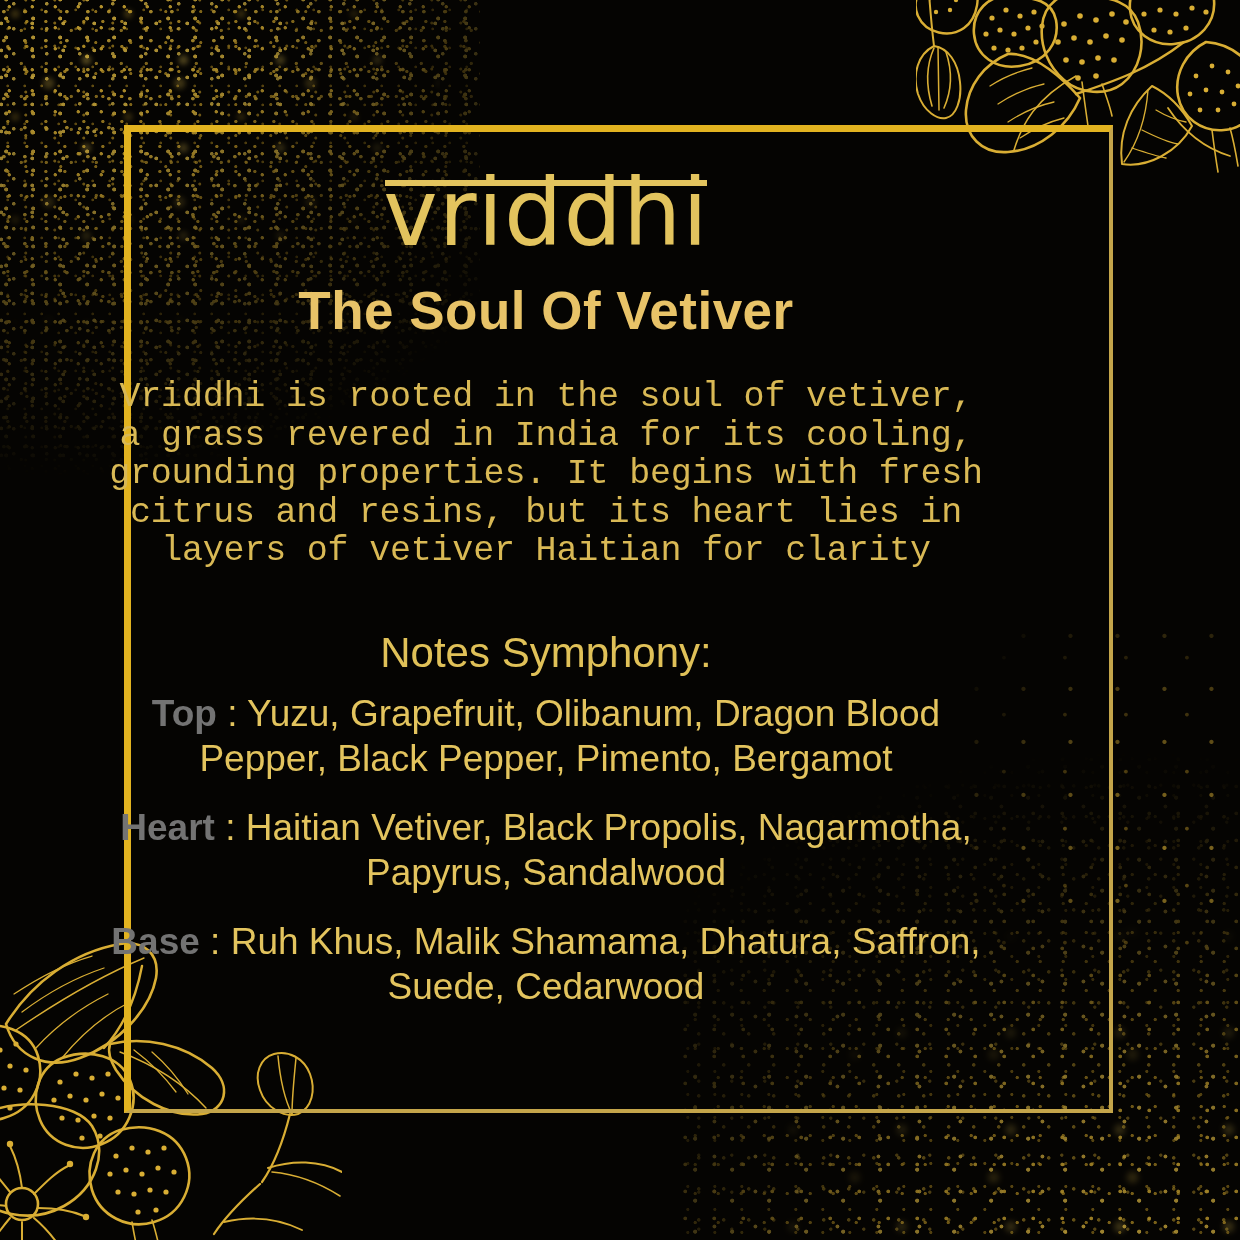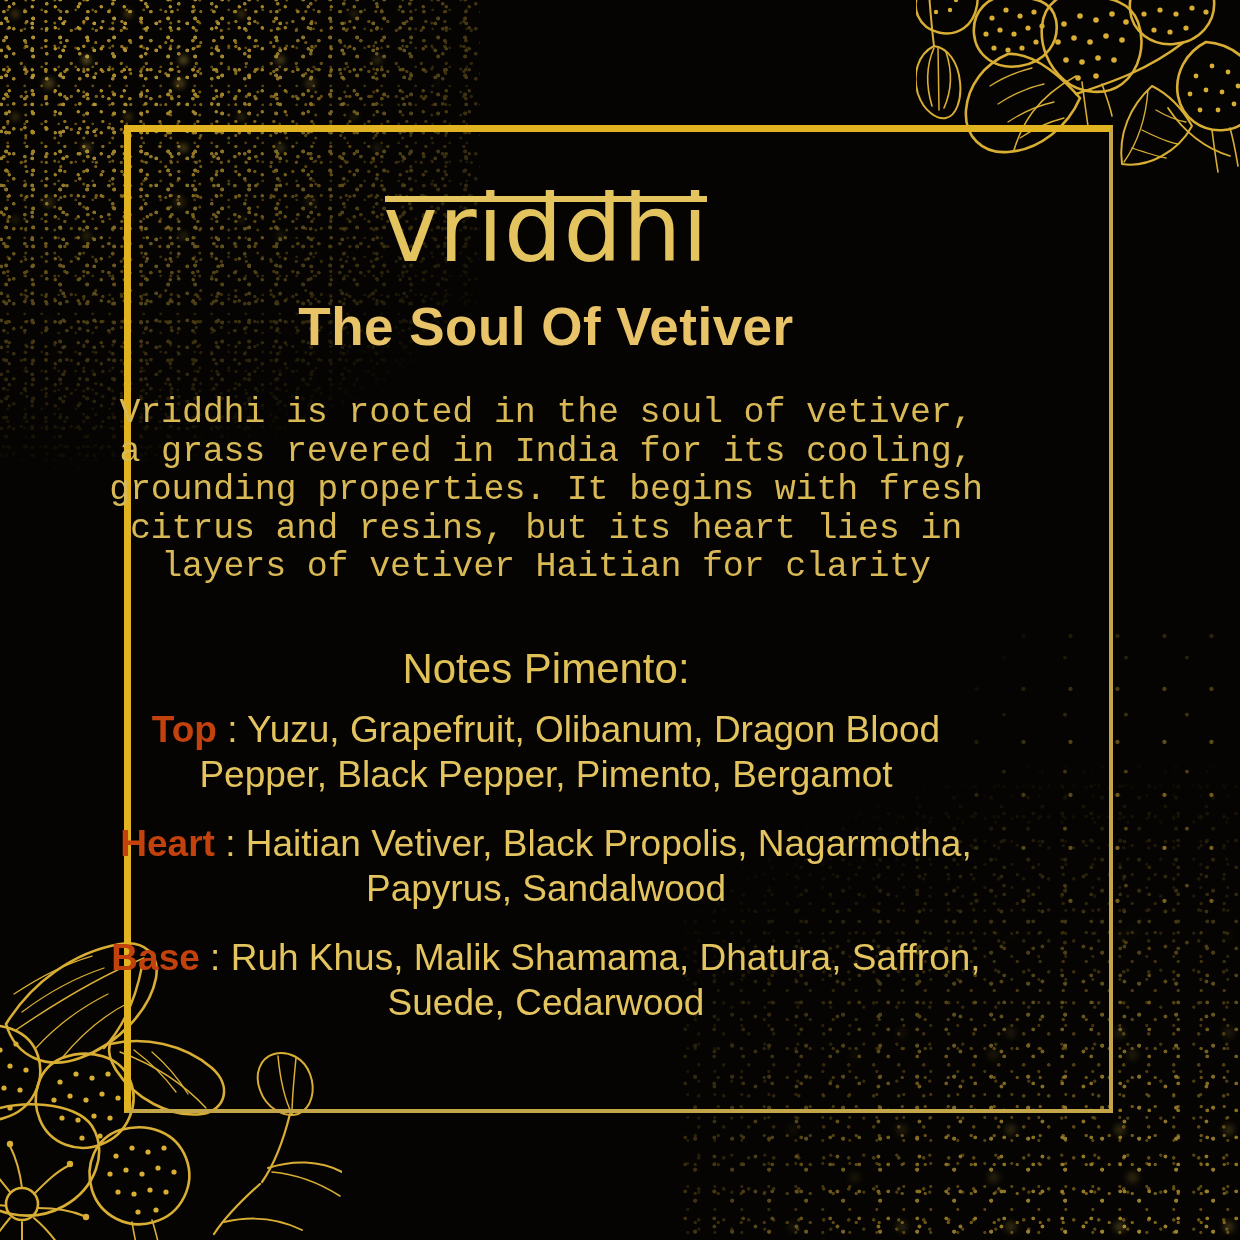--- a/index.html
+++ b/index.html
@@ -96,21 +96,21 @@
   }
 
   
   .floral{position:absolute;pointer-events:none;}
   #floral-tr{right:-6px;top:-10px;width:330px;height:260px;}
   #floral-bl{left:-8px;bottom:-6px;width:350px;height:360px;}
   .floral svg{display:block;width:100%;height:100%;}
 
   
   #content{
-    position:absolute;left:124px;top:126px;width:844px;height:988px;
+    position:absolute;left:124px;top:110px;width:844px;height:988px;
     display:flex;flex-direction:column;align-items:center;
     box-sizing:border-box;
   }
 
   #logo{
     margin-top:52px;
     font-family:"DejaVu Sans",sans-serif;
     font-size:92px;font-weight:400;
     letter-spacing:1px;
     color:#E3C45E;
@@ -153,21 +153,21 @@
   }
 
   .note-line{
     width:880px;text-align:center;
     font-family:"Liberation Sans",sans-serif;
     font-size:37px;font-weight:400;
     color:#E3C45E;
     line-height:1.22;
     margin-top:24px;
   }
-  .note-line .lbl{font-weight:700;color:#c2410c;}
+  .note-line .lbl{font-weight:700;color:#737373;}
   #note-top{margin-top:14px;}
 </style>
 </head>
 <body>
 
 <div id="card">
 
   <div class="glitter" id="glit-tl"></div>
   <div class="glitter" id="glit-tl2"></div>
   <div class="glitter" id="glit-br"></div>
@@ -395,21 +395,21 @@
 
     <div id="logo">
       <span class="shiro"></span>
       <span class="word">vriddhi</span>
     </div>
 
     <div id="subtitle">The Soul Of Vetiver</div>
 
     <div id="intro">Vriddhi is rooted in the soul of vetiver, a grass revered in India for its cooling, grounding properties. It begins with fresh citrus and resins, but its heart lies in layers of vetiver Haitian for clarity</div>
 
-    <div id="notes-heading">Notes Pimento:</div>
+    <div id="notes-heading">Notes Symphony:</div>
 
     <div class="note-line" id="note-top">
       <span class="lbl">Top</span><span> : </span><span>Yuzu, Grapefruit, Olibanum, Dragon Blood Pepper, Black Pepper, Pimento, Bergamot</span>
     </div>
 
     <div class="note-line" id="note-heart">
       <span class="lbl">Heart</span><span> : </span><span>Haitian Vetiver, Black Propolis, Nagarmotha, Papyrus, Sandalwood</span>
     </div>
 
     <div class="note-line" id="note-base">

